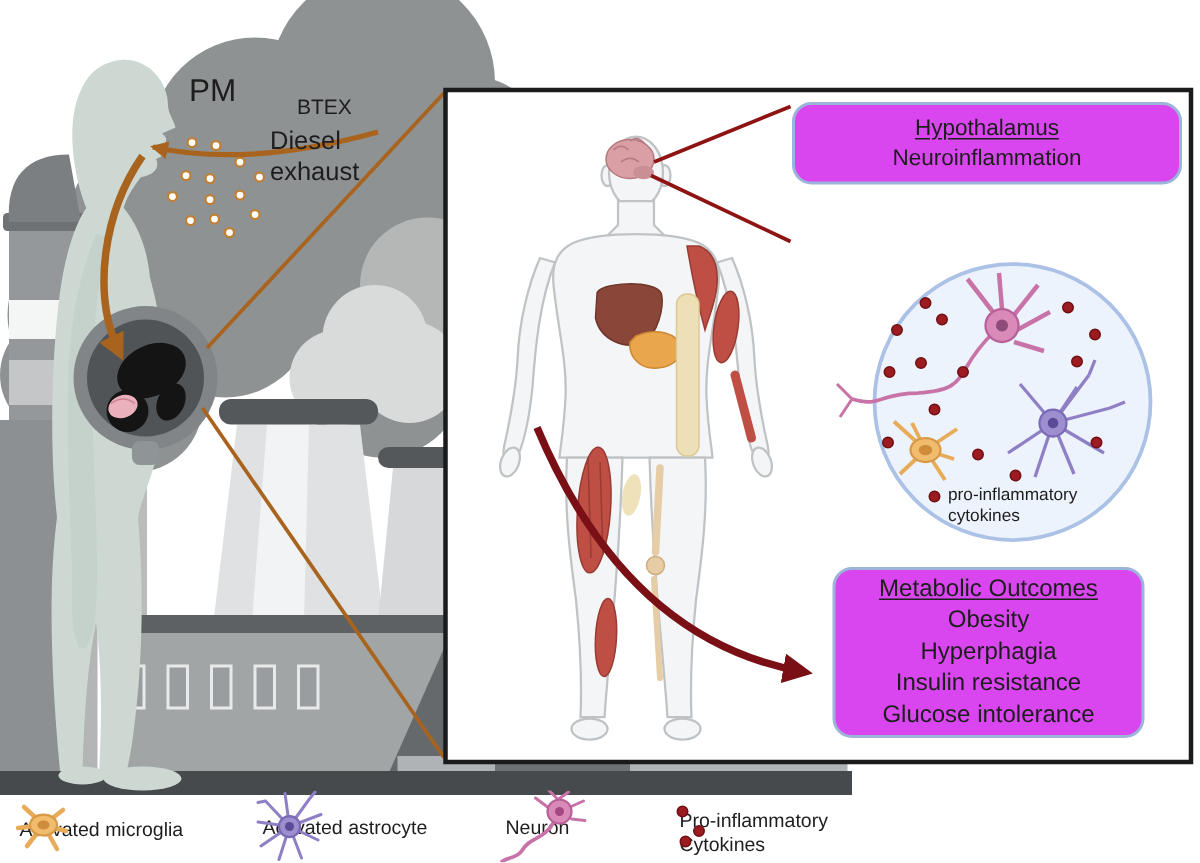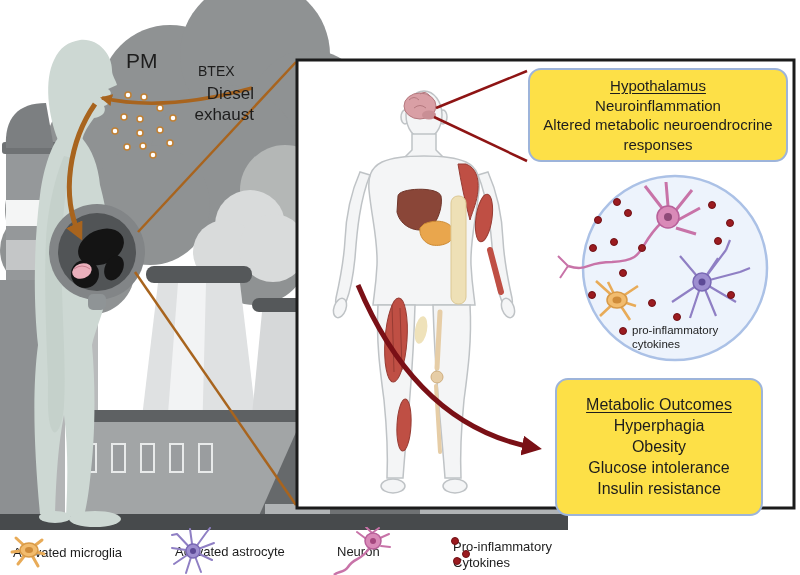--- a/index.html
+++ b/index.html
@@ -2,26 +2,26 @@
 <html><head>
 <meta charset="utf-8">
 <style>
   html,body{margin:0;padding:0;background:#fff;}
   .stage{position:relative;width:800px;height:575px;overflow:hidden;background:#fff;
          font-family:"Liberation Sans",sans-serif;color:#1d1d1d;}
   .stage svg{position:absolute;left:0;top:0;}
   .txt{position:absolute;line-height:1.2;}
   .lbl-pm{left:126px;top:48px;font-size:21px;}
   .lbl-btex{left:198px;top:24px;font-size:14px;margin-top:39px;}
-  .lbl-diesel{left:180px;top:83px;width:74px;font-size:17px;text-align:right;line-height:1.25;}
+  .lbl-diesel{left:180px;top:83px;width:74px;font-size:17px;text-align:left;line-height:1.25;}
   .lbl-adulthood{left:366px;top:66px;width:120px;font-size:17px;text-align:center;}
-  .info-box{position:absolute;background:#fde047;border:2px solid #9db4da;border-radius:13px;
+  .info-box{position:absolute;background:#d946ef;border:2px solid #9db4da;border-radius:13px;
             text-align:center;font-size:15px;line-height:1.3;padding:6px 2px;}
   .box-hypo{left:528px;top:68px;width:252px;}
-  .box-meta{left:555px;top:378px;width:200px;font-size:16px;line-height:1.32;padding:14px 2px;}
+  .box-meta{left:555px;top:378px;width:200px;font-size:16px;line-height:1.32;padding:2px 2px;}
   .u{text-decoration:underline;text-underline-offset:2px;}
   .circle-caption{left:632px;top:323px;width:98px;font-size:11.5px;line-height:1.25;text-align:left;}
   .legend-item{position:absolute;display:flex;align-items:center;height:48px;}
   .legend-item span{font-size:13px;white-space:nowrap;margin-left:5px;}
   .legend-item.wrap span{white-space:normal;width:112px;line-height:1.2;}
   .li-1{left:8px;top:528px;}
   .li-2{left:170px;top:527px;}
   .li-3{left:332px;top:527px;}
   .li-4{left:448px;top:531px;}
 </style>
@@ -229,31 +229,30 @@
   </g>
 </svg>
 
 <div class="txt lbl-pm">PM</div>
 <div class="txt lbl-btex">BTEX</div>
 <div class="txt lbl-diesel">Diesel exhaust</div>
 
 <div class="info-box box-hypo">
   <div class="u">Hypothalamus</div>
   <div>Neuroinflammation</div>
-  <div>Altered metabolic neuroendrocrine responses</div>
 </div>
 
 <div class="txt circle-caption">pro-inflammatory cytokines</div>
 
 <div class="info-box box-meta">
   <div class="u">Metabolic Outcomes</div>
+  <div>Obesity</div>
   <div>Hyperphagia</div>
-  <div>Obesity</div>
+  <div>Insulin resistance</div>
   <div>Glucose intolerance</div>
-  <div>Insulin resistance</div>
 </div>
 
 <div class="legend-item li-1">
   <svg width="42" height="44" viewBox="0 0 42 44">
     <path d="M21,22 L8,10 M21,22 L34,12 M21,22 L36,26 M21,22 L30,38 M21,22 L10,36 M21,22 L4,24" stroke="#e8ab58" stroke-width="3" stroke-linecap="round" fill="none"></path>
     <ellipse cx="21" cy="22" rx="9" ry="7" fill="#f2bc6e" stroke="#d89a47" stroke-width="1.5"></ellipse>
     <ellipse cx="21" cy="22" rx="4" ry="3" fill="#cf8c3a"></ellipse>
   </svg>
   <span>Activated microglia</span>
 </div>

